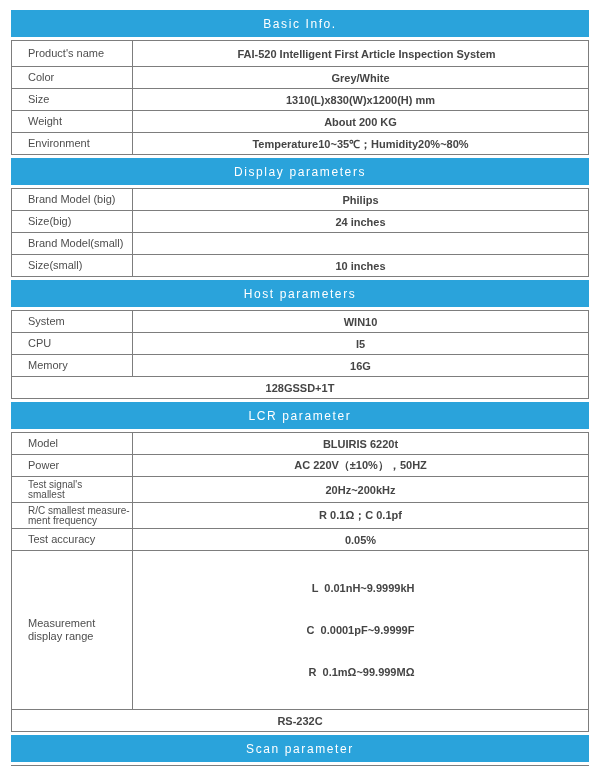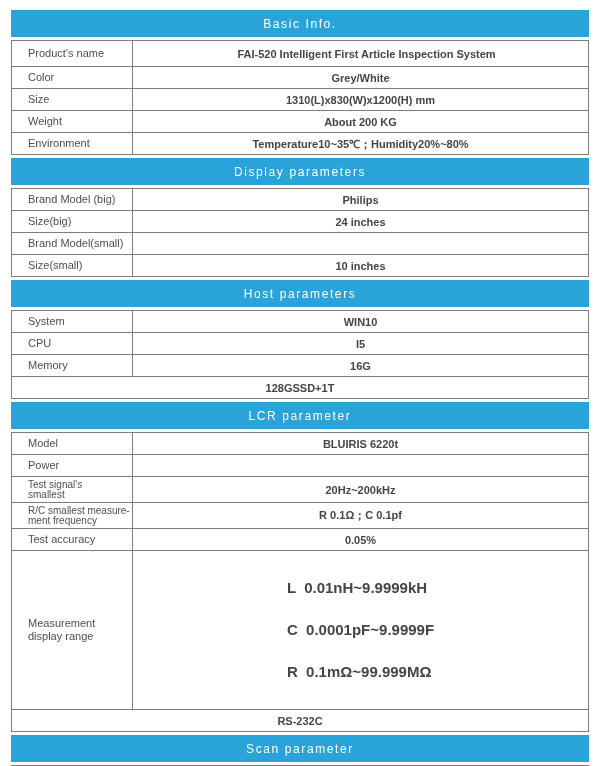--- a/index.html
+++ b/index.html
@@ -26,21 +26,21 @@
     border-right:1px solid var(--line,#7d7d7d);
     display:flex;flex-direction:column;justify-content:center;
     padding-left:16px;font-size:11px;color:#4e4e4e;line-height:13px;
   }
   .lc.sm{font-size:10px;line-height:10px;white-space:nowrap;}
   .lc span{display:block;}
   .vc{
     flex:1;display:flex;align-items:center;justify-content:center;
     font-size:11px;color:#454545;text-align:center;padding:2px 4px;font-weight:bold;
   }
-  .vlines{text-align:left;font-size:15px;line-height:14px;white-space:pre;}
+  .vlines{text-align:right;font-size:11px;line-height:14px;white-space:pre;}
 </style>
 </head>
 <body>
 
 <div class="table-wrap">
 
   <div class="hdr">Basic Info.</div>
   <div class="blk">
     <div class="row" style="min-height:25px;gap:12px;">
       <div class="lc">Product's name</div>
@@ -103,20 +103,21 @@
   </div>
 
   <div class="hdr">LCR parameter</div>
   <div class="blk">
     <div class="row">
       <div class="lc">Model</div>
       <div class="vc">BLUIRIS 6220t</div>
     </div>
     <div class="row">
       <div class="lc">Power</div>
+      <div class="vc">AC 220V（±10%），50HZ</div>
     </div>
     <div class="row h2">
       <div class="lc sm">
         <span>Test signal's</span>
         <span>smallest</span>
       </div>
       <div class="vc">20Hz~200kHz</div>
     </div>
     <div class="row h2">
       <div class="lc sm">

